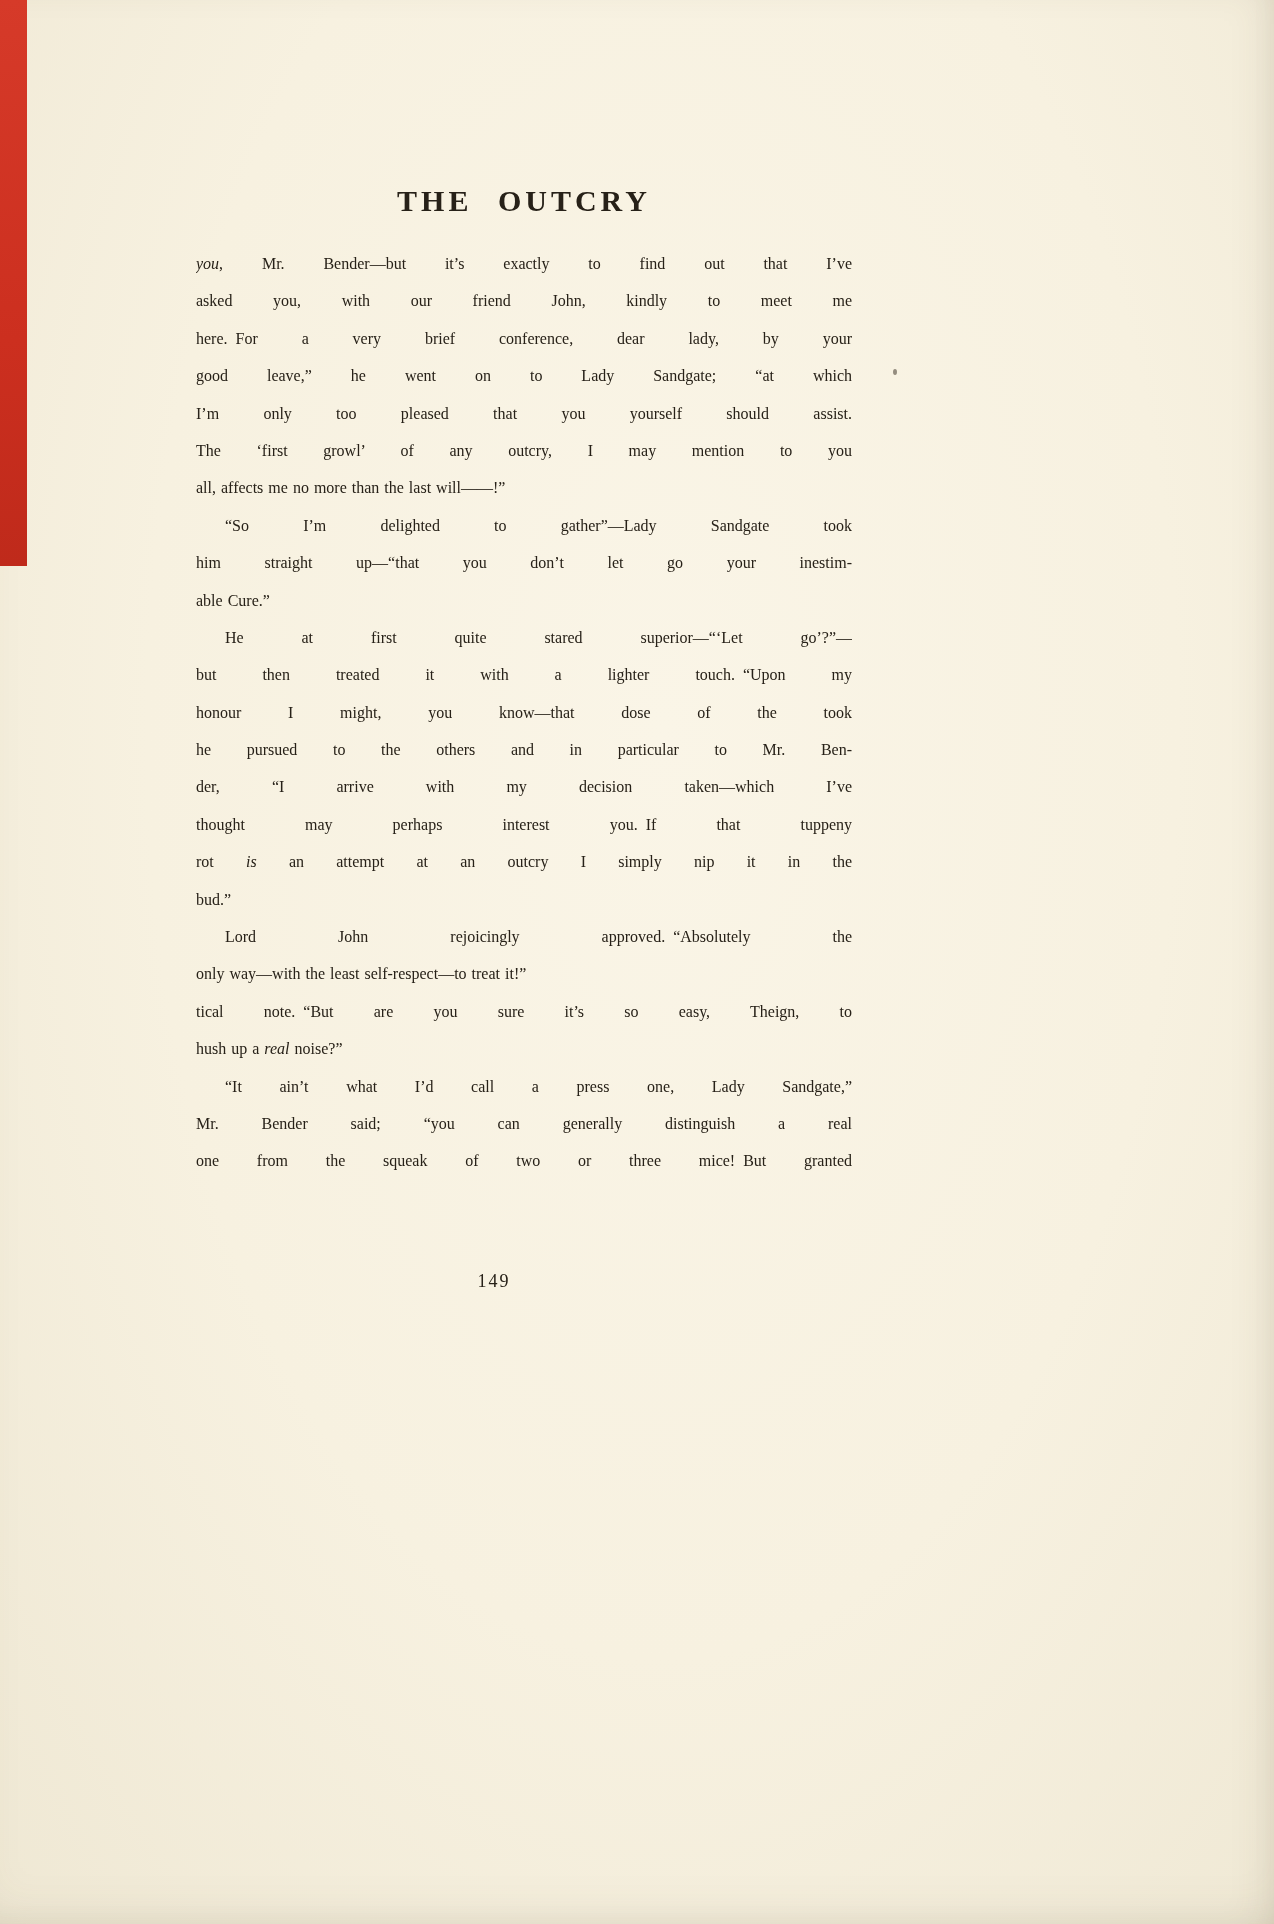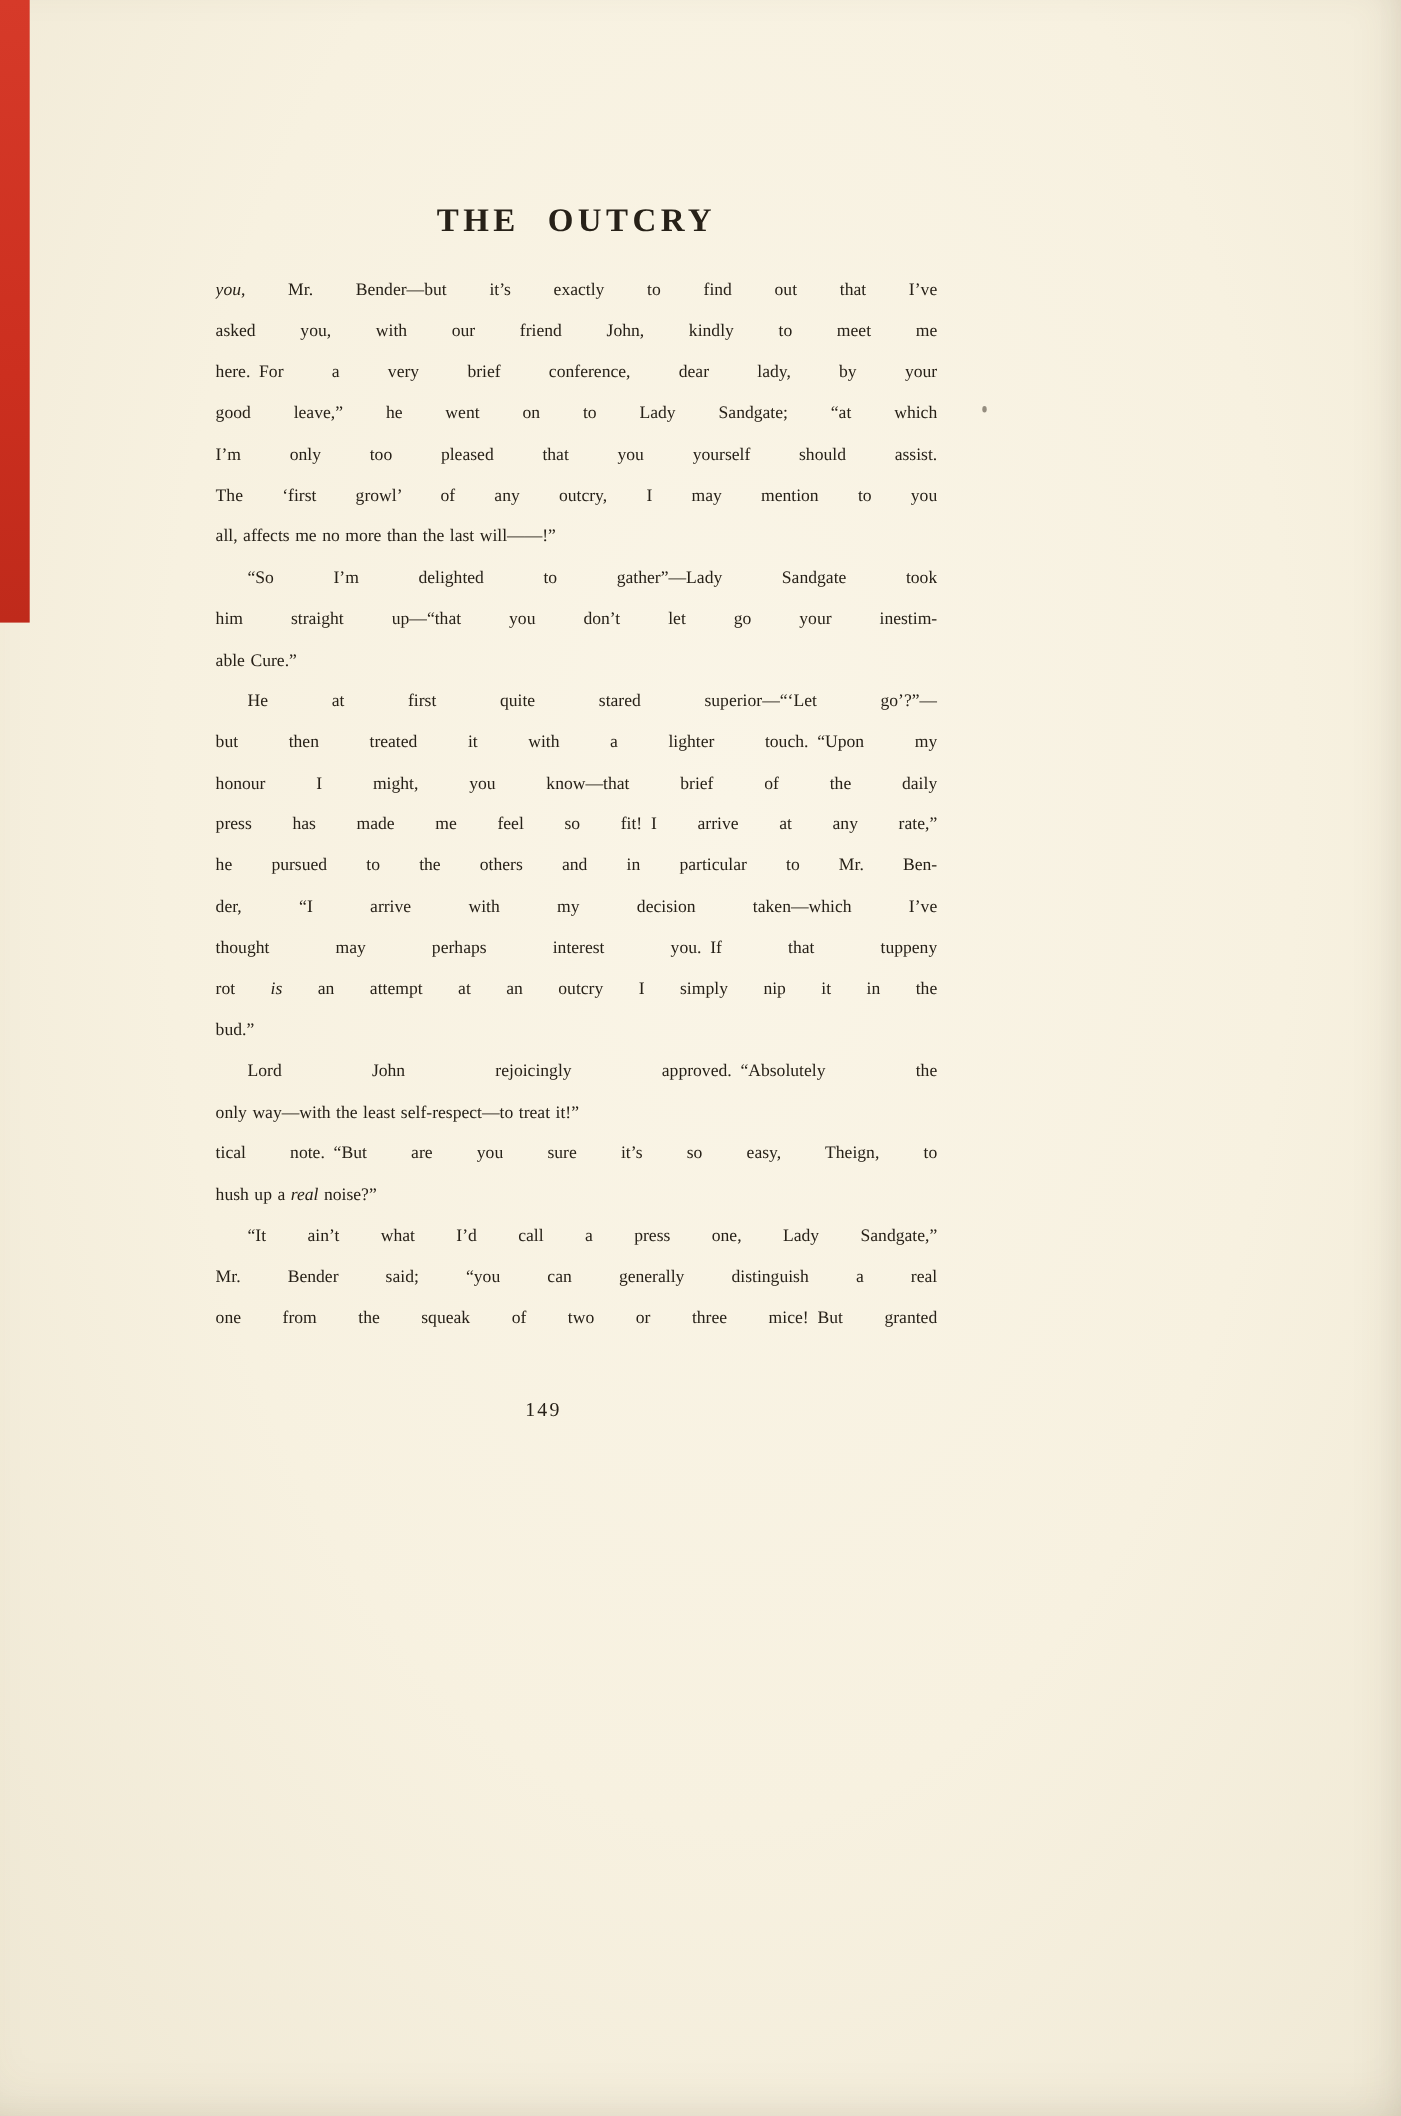--- a/index.html
+++ b/index.html
@@ -88,22 +88,21 @@
       <div class="line">here. For a very brief conference, dear lady, by your</div>
       <div class="line">good leave,” he went on to Lady Sandgate; “at which</div>
       <div class="line">I’m only too pleased that you yourself should assist.</div>
       <div class="line">The ‘first growl’ of any outcry, I may mention to you</div>
       <div class="line end">all, affects me no more than the last will——!”</div>
       <div class="line indent">“So I’m delighted to gather”—Lady Sandgate took</div>
       <div class="line">him straight up—“that you don’t let go your inestim-</div>
       <div class="line end">able Cure.”</div>
       <div class="line indent">He at first quite stared superior—“‘Let go’?”—</div>
       <div class="line">but then treated it with a lighter touch. “Upon my</div>
-      <div class="line">honour I might, you know—that brief of the daily</div>
-      <div class="line">press has made me feel so fit! I arrive at any rate,”</div>
+      <div class="line">honour I might, you know—that dose of the took</div>
       <div class="line">he pursued to the others and in particular to Mr. Ben-</div>
       <div class="line">der, “I arrive with my decision taken—which I’ve</div>
       <div class="line">thought may perhaps interest you. If that tuppeny</div>
       <div class="line">rot <span class="italic">is</span> an attempt at an outcry I simply nip it in the</div>
       <div class="line end">bud.”</div>
       <div class="line indent">Lord John rejoicingly approved. “Absolutely the</div>
       <div class="line end">only way—with the least self-respect—to treat it!”</div>
       <div class="line">tical note. “But are you sure it’s so easy, Theign, to</div>
       <div class="line end">hush up a <span class="italic">real</span> noise?”</div>
       <div class="line indent">“It ain’t what I’d call a press one, Lady Sandgate,”</div>

